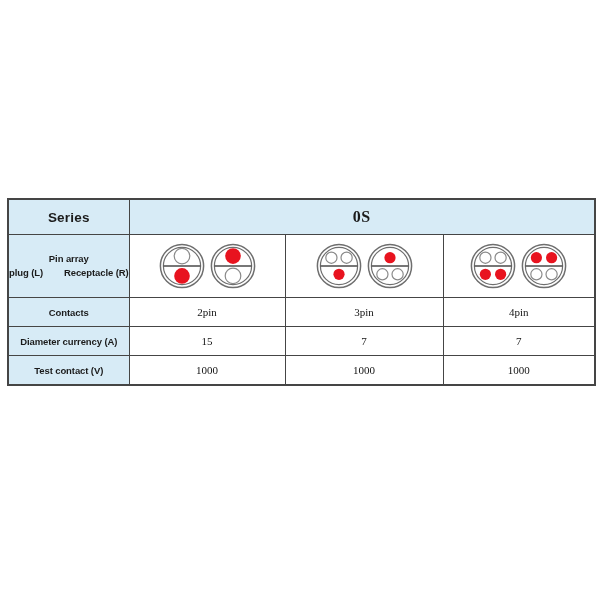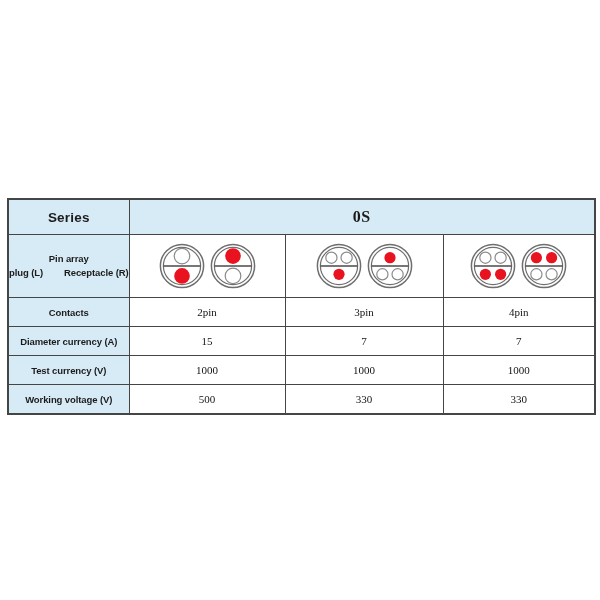--- a/index.html
+++ b/index.html
@@ -114,26 +114,20 @@
       <td class="value-cell">3pin</td>
       <td class="value-cell">4pin</td>
     </tr>
     <tr class="r-spec">
       <th class="label-cell">Diameter currency (A)</th>
       <td class="value-cell">15</td>
       <td class="value-cell">7</td>
       <td class="value-cell">7</td>
     </tr>
     <tr class="r-spec">
-      <th class="label-cell">Test currency (V)</th>
+      <th class="label-cell">Test contact (V)</th>
       <td class="value-cell">1000</td>
       <td class="value-cell">1000</td>
       <td class="value-cell">1000</td>
-    </tr>
-    <tr class="r-spec">
-      <th class="label-cell">Working voltage (V)</th>
-      <td class="value-cell">500</td>
-      <td class="value-cell">330</td>
-      <td class="value-cell">330</td>
     </tr>
   </tbody>
     </table>
 </div>
 
 </body></html>

